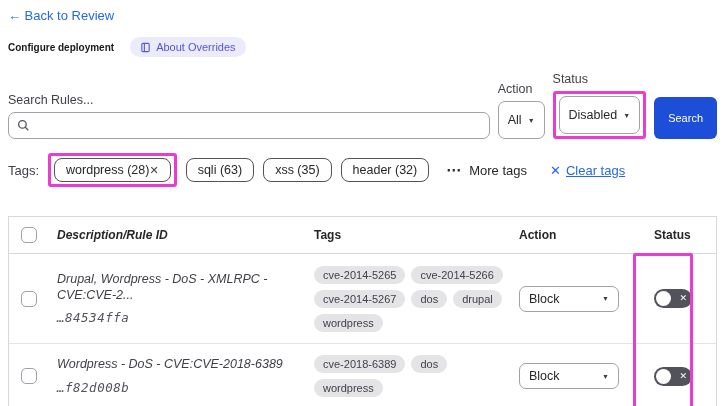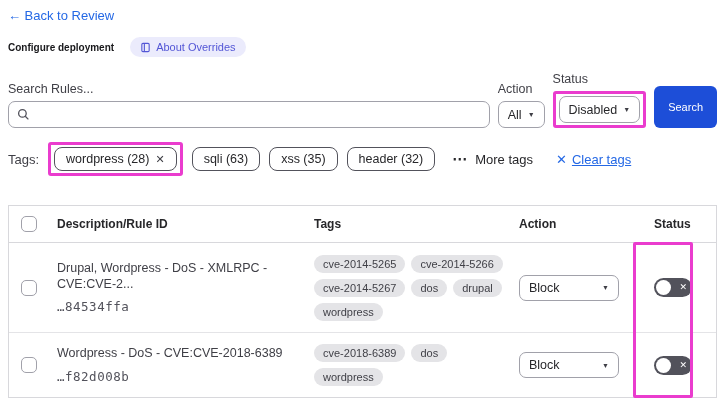--- a/index.html
+++ b/index.html
@@ -14,48 +14,48 @@
   .badge { background:var(--badge-bg,#ebebfc); color:var(--badge-tx,#5356d6); font-size:11px;
            padding:4px 10px; border-radius:10px; display:inline-flex; align-items:center; gap:5px; cursor:pointer; }
 
   
   .filter-row { display:flex; align-items:flex-end; gap:8px; margin-top:15px; }
   .fcol { display:flex; flex-direction:column; }
   .flabel { font-size:12.5px; color:#3f3f46; margin-bottom:5px; }
   .search-col { flex:1; }
   .search-box { height:27px; border:1px solid #a1a1aa; border-radius:7px; display:flex; align-items:center;
                 padding:0 8px; background:#fff; }
-  .select { border:1px solid #a1a1aa; border-radius:7px; background:#fff; height:27px;
+  .select { border:1px solid #a1a1aa; border-radius:7px; background:#fff; height:38px;
             display:flex; align-items:center; justify-content:space-between; gap:6px;
             font-size:12.5px; color:#27272a; padding:0 9px; cursor:pointer; white-space:nowrap; }
   .sel-arrow { font-size:7px; color:#3f3f46; }
   .hl { border:3px solid var(--magenta,#ea3cce); border-radius:3px; padding:2px 3px; }
   .btn-search { background:var(--btn,#1d4ed8); color:#fff; font-size:11px; border:none; border-radius:6px;
                 height:42px; padding:0 14px; cursor:pointer; }
 
   
   .tags-row { display:flex; align-items:center; gap:9px; margin-top:14px; }
   .tags-label { font-size:13px; color:#3f3f46; }
   .tag-pill { border:1px solid #52525b; border-radius:8px; padding:4px 11px; font-size:12.5px;
-              color:#27272a; background:#fff; display:inline-flex; align-items:center; gap:6px;
+              color:#27272a; background:#fff; display:inline-flex; align-items:center; 
               white-space:nowrap; cursor:pointer; }
   .pill-x { font-size:11px; color:#3f3f46; }
   .more-tags { display:inline-flex; align-items:center; gap:7px; font-size:13px; color:#27272a;
                margin-left:8px; cursor:pointer; }
   .dots { font-size:15px; font-weight:bold; letter-spacing:1px; }
   .clear-tags { display:inline-flex; align-items:center; gap:5px; font-size:13px;
                 color:var(--link,#2468e5); margin-left:14px; cursor:pointer; }
   .clear-tags .txt { text-decoration:underline; }
 
   
   .rules-table { margin-top:29px; border:1px solid #d8d8dc; position:relative; }
   .thead { display:flex; align-items:center; height:37px; border-bottom:1px solid #d8d8dc;
            font-size:12px; font-weight:bold; color:#27272a; }
   .col-check  { width:40px; display:flex; justify-content:center; align-items:center; }
-  .col-desc   { width:257px; padding-left:8px; }
+  .col-desc   { width:257px; padding-left:8px;font-style:italic; }
   .col-tags   { width:205px; padding-left:8px; }
   .col-action { width:135px; padding-left:8px; }
   .col-status { width:70px;  padding-left:8px; }
   .trow { display:flex; align-items:center; border-bottom:1px solid #e4e4e7; }
   .trow:last-child { border-bottom:none; }
   .trow:nth-child(1) { height:90px; }
   .trow:nth-child(2) { height:64px; }
   .checkbox { width:16px; height:16px; border:1.5px solid #a1a1aa; border-radius:5px; background:#fff; cursor:pointer; }
   .desc { font-size:12.5px; color:#3f3f46; line-height:1.25; }
   .rule-id { font-family:"DejaVu Sans Mono", monospace; font-size:12.5px; color:#52525b;

